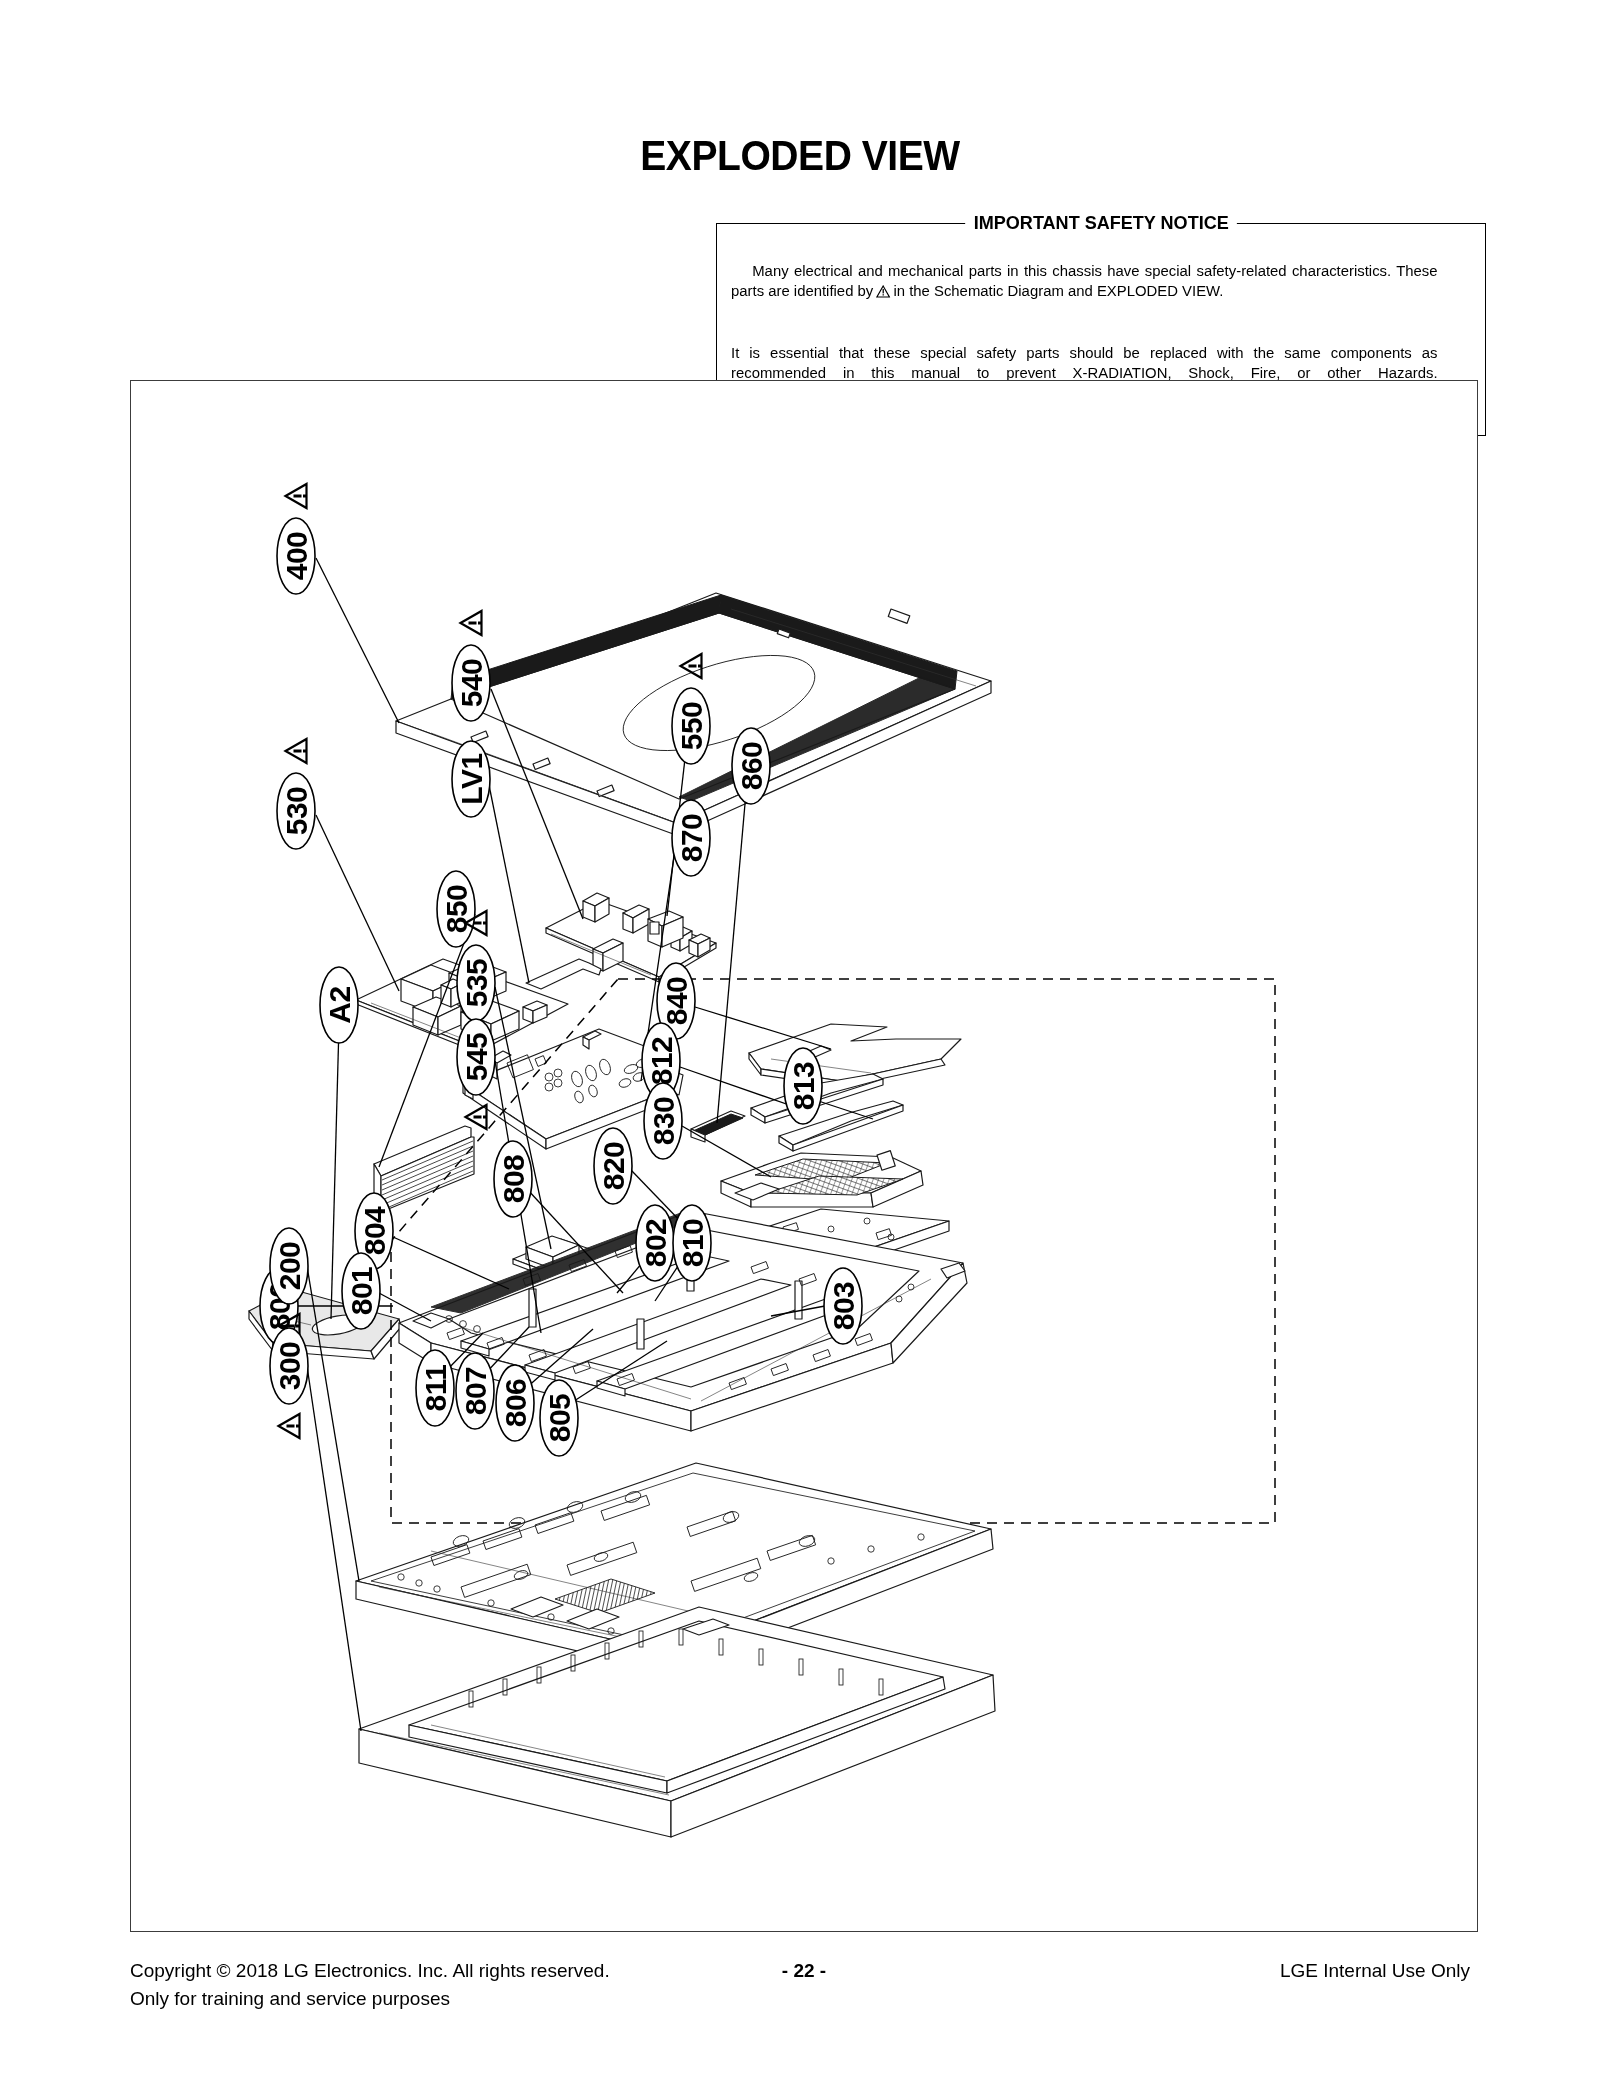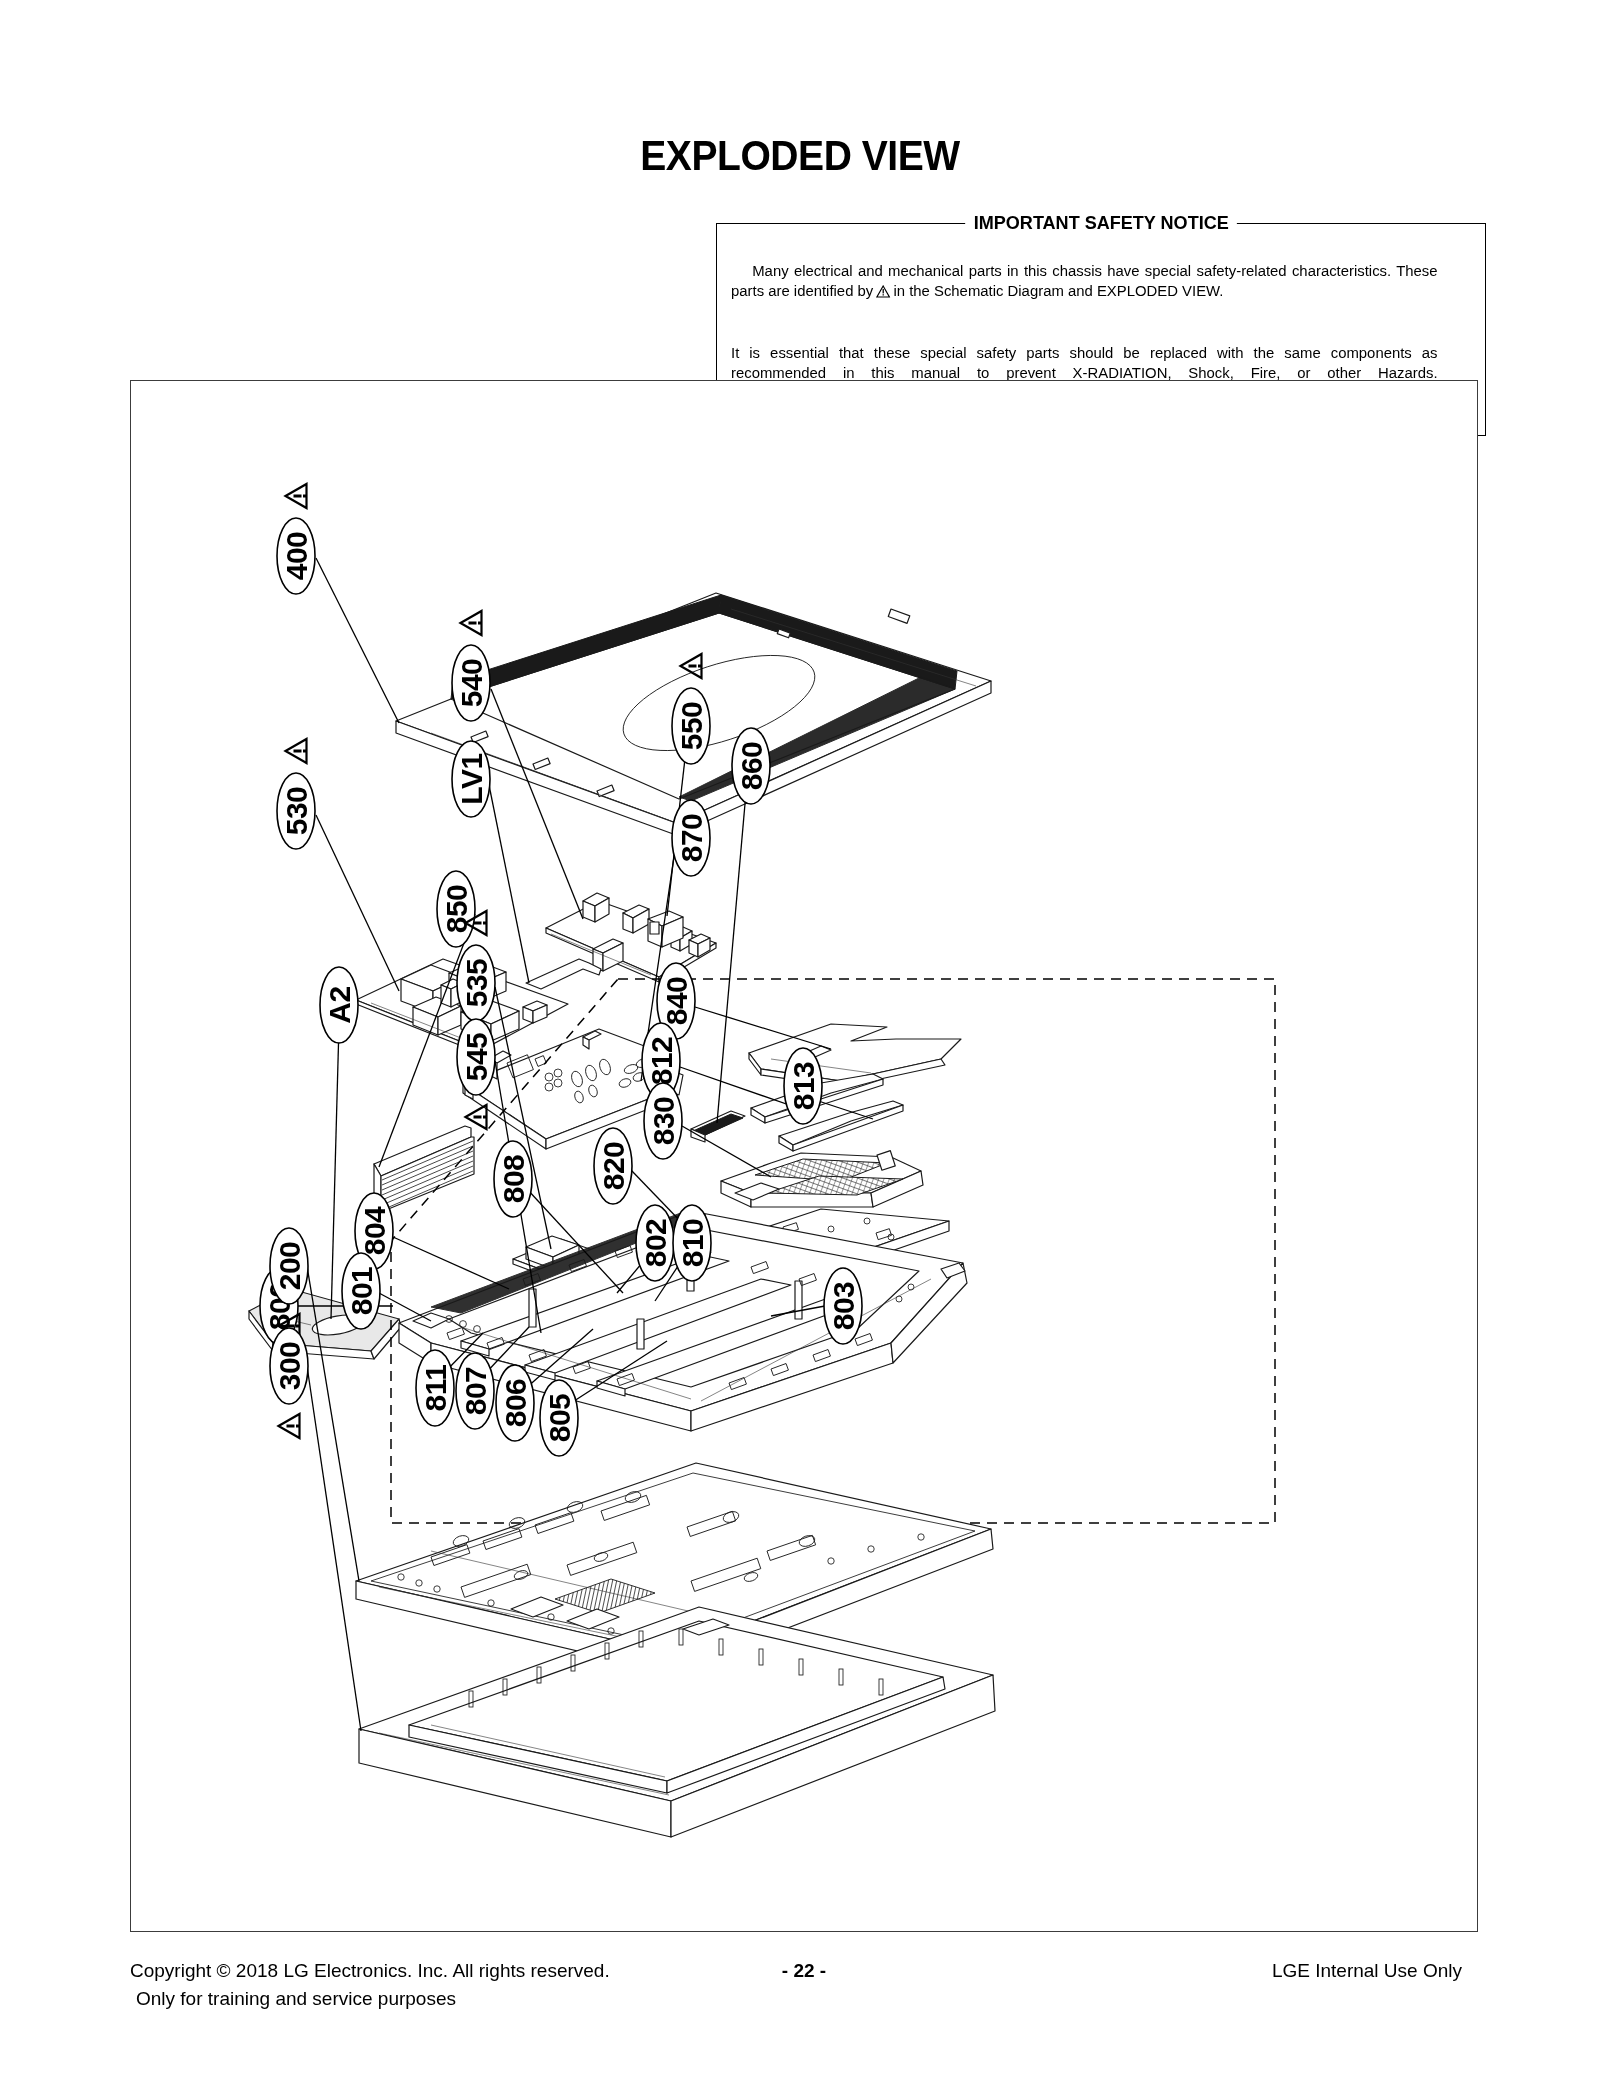--- a/index.html
+++ b/index.html
@@ -96,23 +96,23 @@
   
   #footer {
     position: absolute;
     left: 130px;
     top: 1960px;
     width: 1348px;
     height: 70px;
     font-size: 19px;
   }
   #copyright-line1 { position: absolute; left: 0; top: 0; white-space: nowrap; }
-  #copyright-line2 { position: absolute; left: 0; top: 28px; white-space: nowrap; margin-left: 6px; }
+  #copyright-line2 { position: absolute; left: 0; top: 28px; white-space: nowrap; }
   #page-number { position: absolute; left: 0; right: 0; top: 0; text-align: center; font-weight: bold; }
-  #internal-use { position: absolute; right: 16px; top: 0; white-space: nowrap; }
+  #internal-use { position: absolute; right: 8px; top: 0; white-space: nowrap; }
 
   
   #diagram-svg {
     position: absolute;
     left: 0;
     top: 0;
     width: 1348px;
     height: 1552px;
     display: block;
   }

